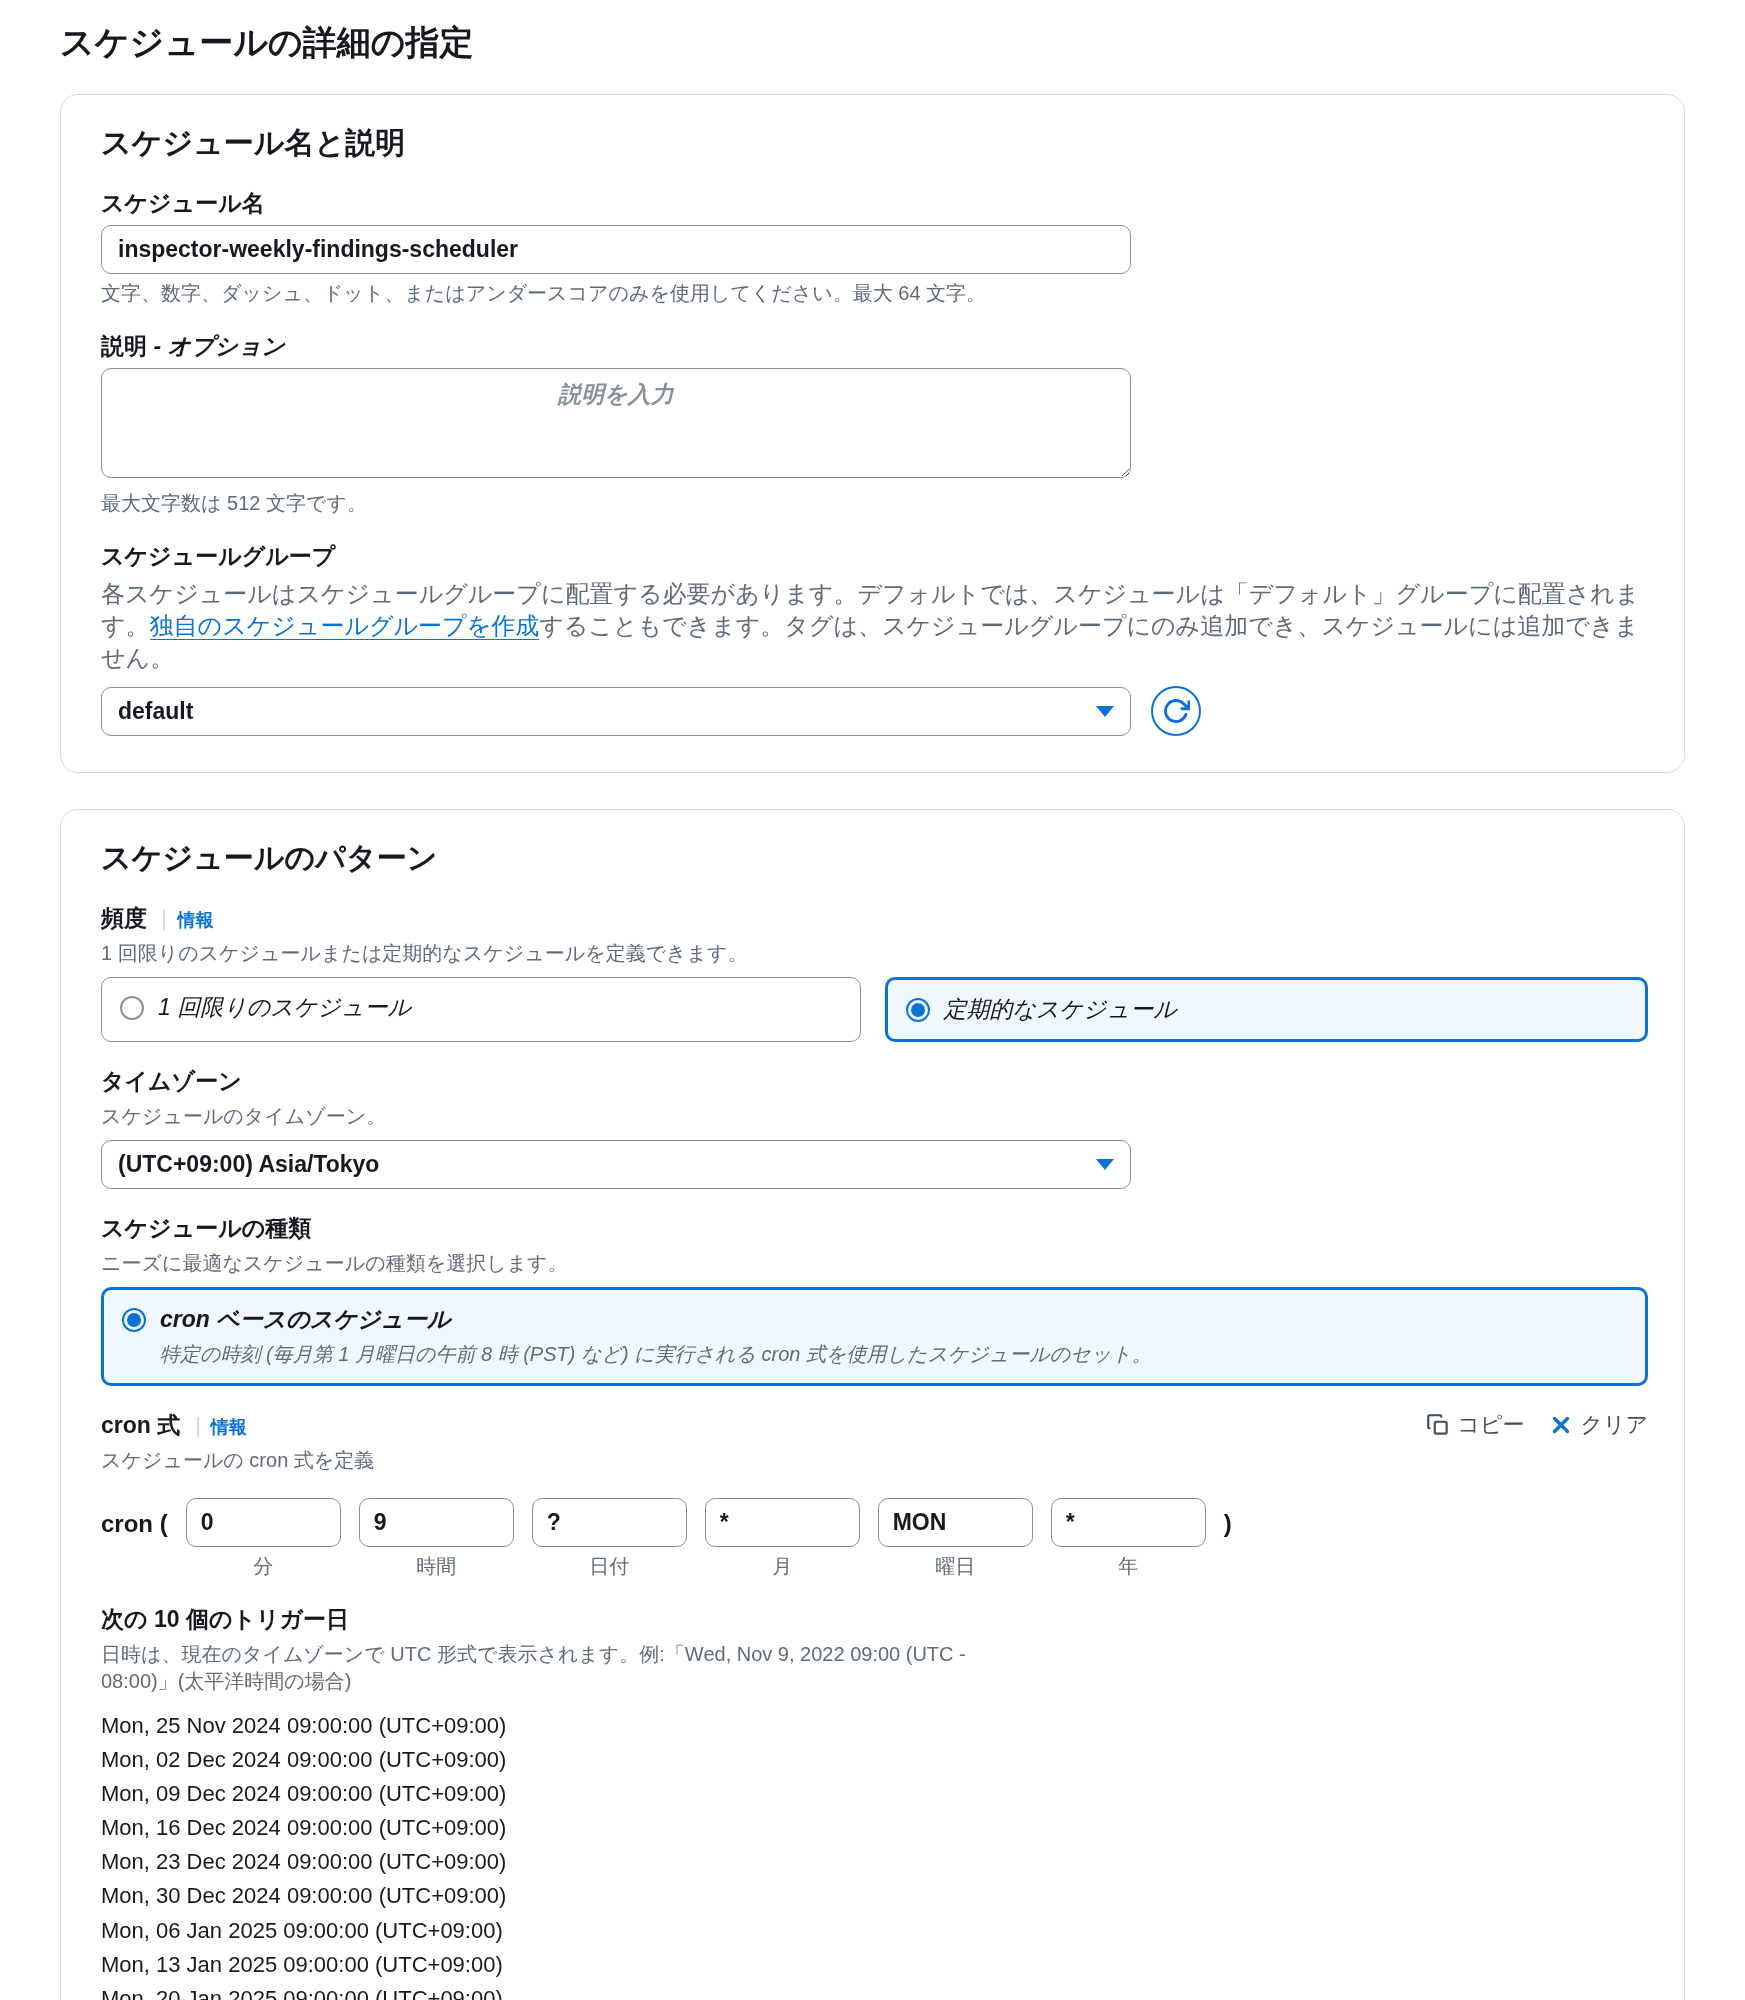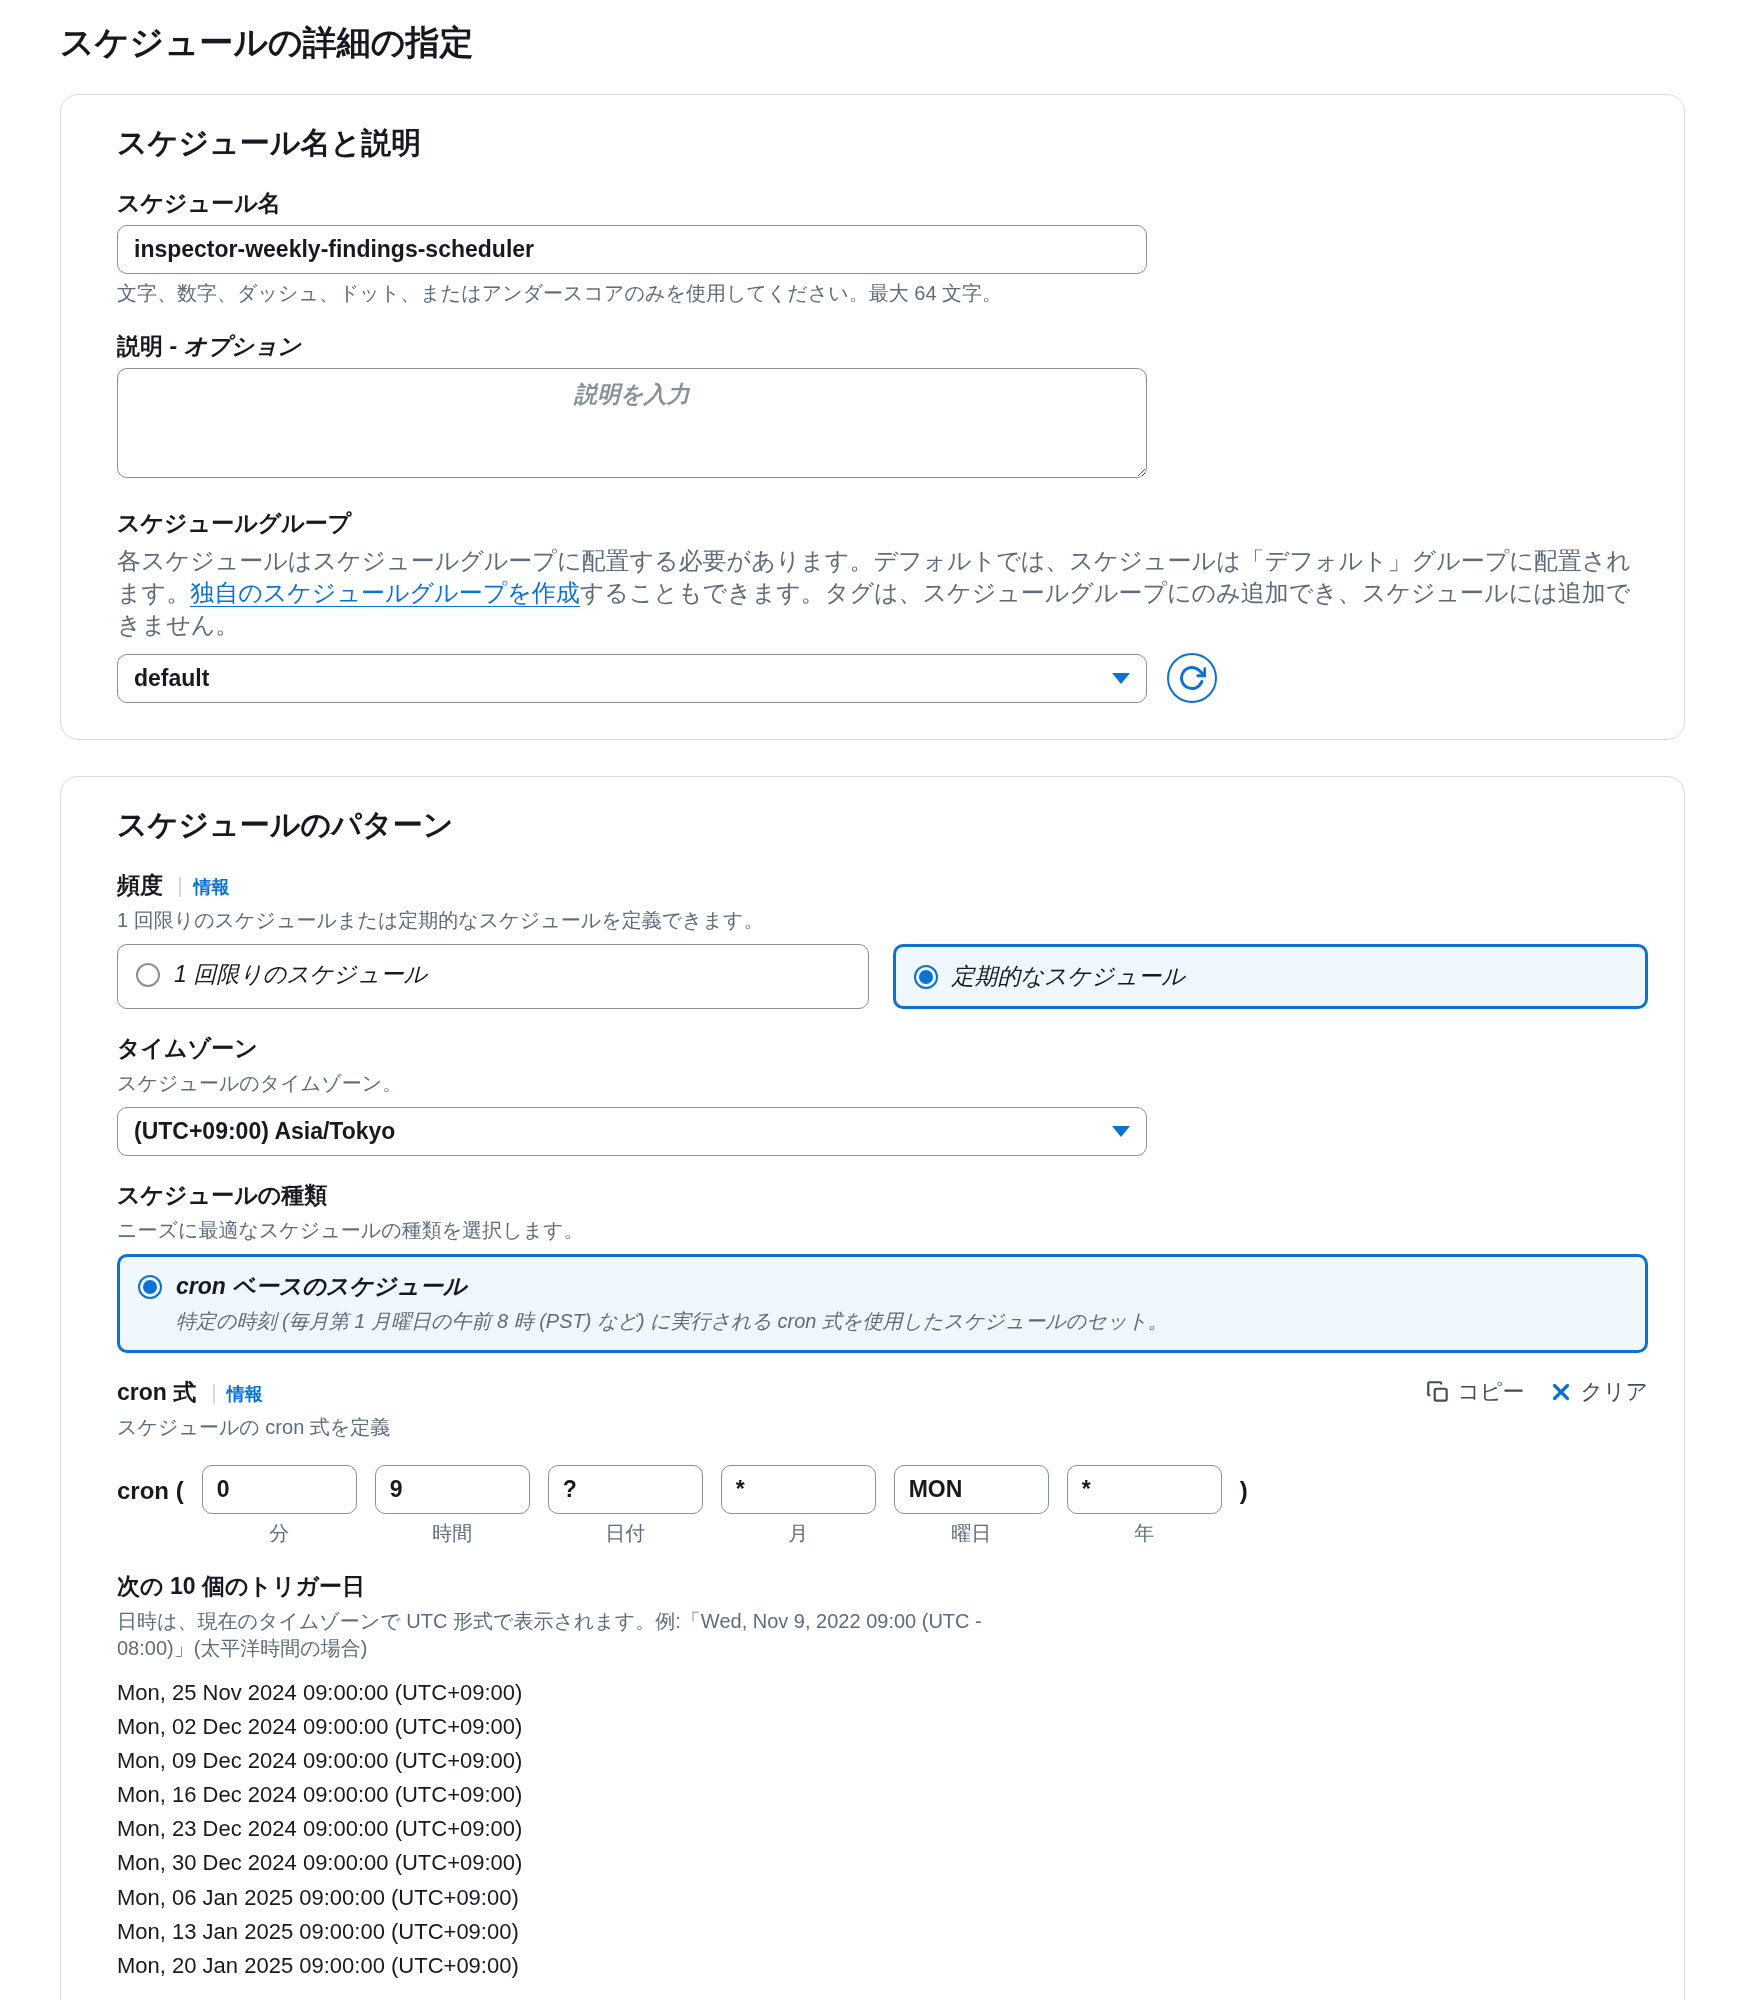--- a/index.html
+++ b/index.html
@@ -11,21 +11,21 @@
   font-size: 24px;
 }
 h1.page-title {
   font-size: 34px;
   font-weight: 700;
   margin-bottom: 28px;
 }
 .panel {
   border: 1.5px solid #d5dbdb;
   border-radius: 18px;
-  padding: 28px 36px 36px 56px;
+  padding: 28px 36px 36px 40px;
   margin-bottom: 36px;
   background: #fff;
 }
 .panel-title {
   font-size: 30px;
   font-weight: 700;
   margin-bottom: 24px;
 }
 .field { margin-bottom: 24px; }
 .field-label {
@@ -236,20 +236,21 @@
     <div class="field-label">スケジュール名</div>
     <input type="text" class="input-narrow" value="inspector-weekly-findings-scheduler" style="">
     <div class="field-help">文字、数字、ダッシュ、ドット、またはアンダースコアのみを使用してください。最大 64 文字。</div>
   </div>
 
   <div class="field">
     <div class="field-label">
       <span>説明</span><span class="optional"> - オプション</span>
     </div>
     <textarea class="input-narrow" placeholder="説明を入力" style=""></textarea>
+    <div class="field-help">最大文字数は 512 文字です。</div>
   </div>
 
   <div class="field" style="margin-bottom:0">
     <div class="field-label">スケジュールグループ</div>
     <div class="group-desc">
       <span>各スケジュールはスケジュールグループに配置する必要があります。デフォルトでは、スケジュールは「デフォルト」グループに配置されます。</span><a class="link">独自のスケジュールグループを作成</a><span>することもできます。タグは、スケジュールグループにのみ追加でき、スケジュールには追加できません。</span>
     </div>
     <div class="select-row">
       <div class="select" style="flex:1">
         <span>default</span>

